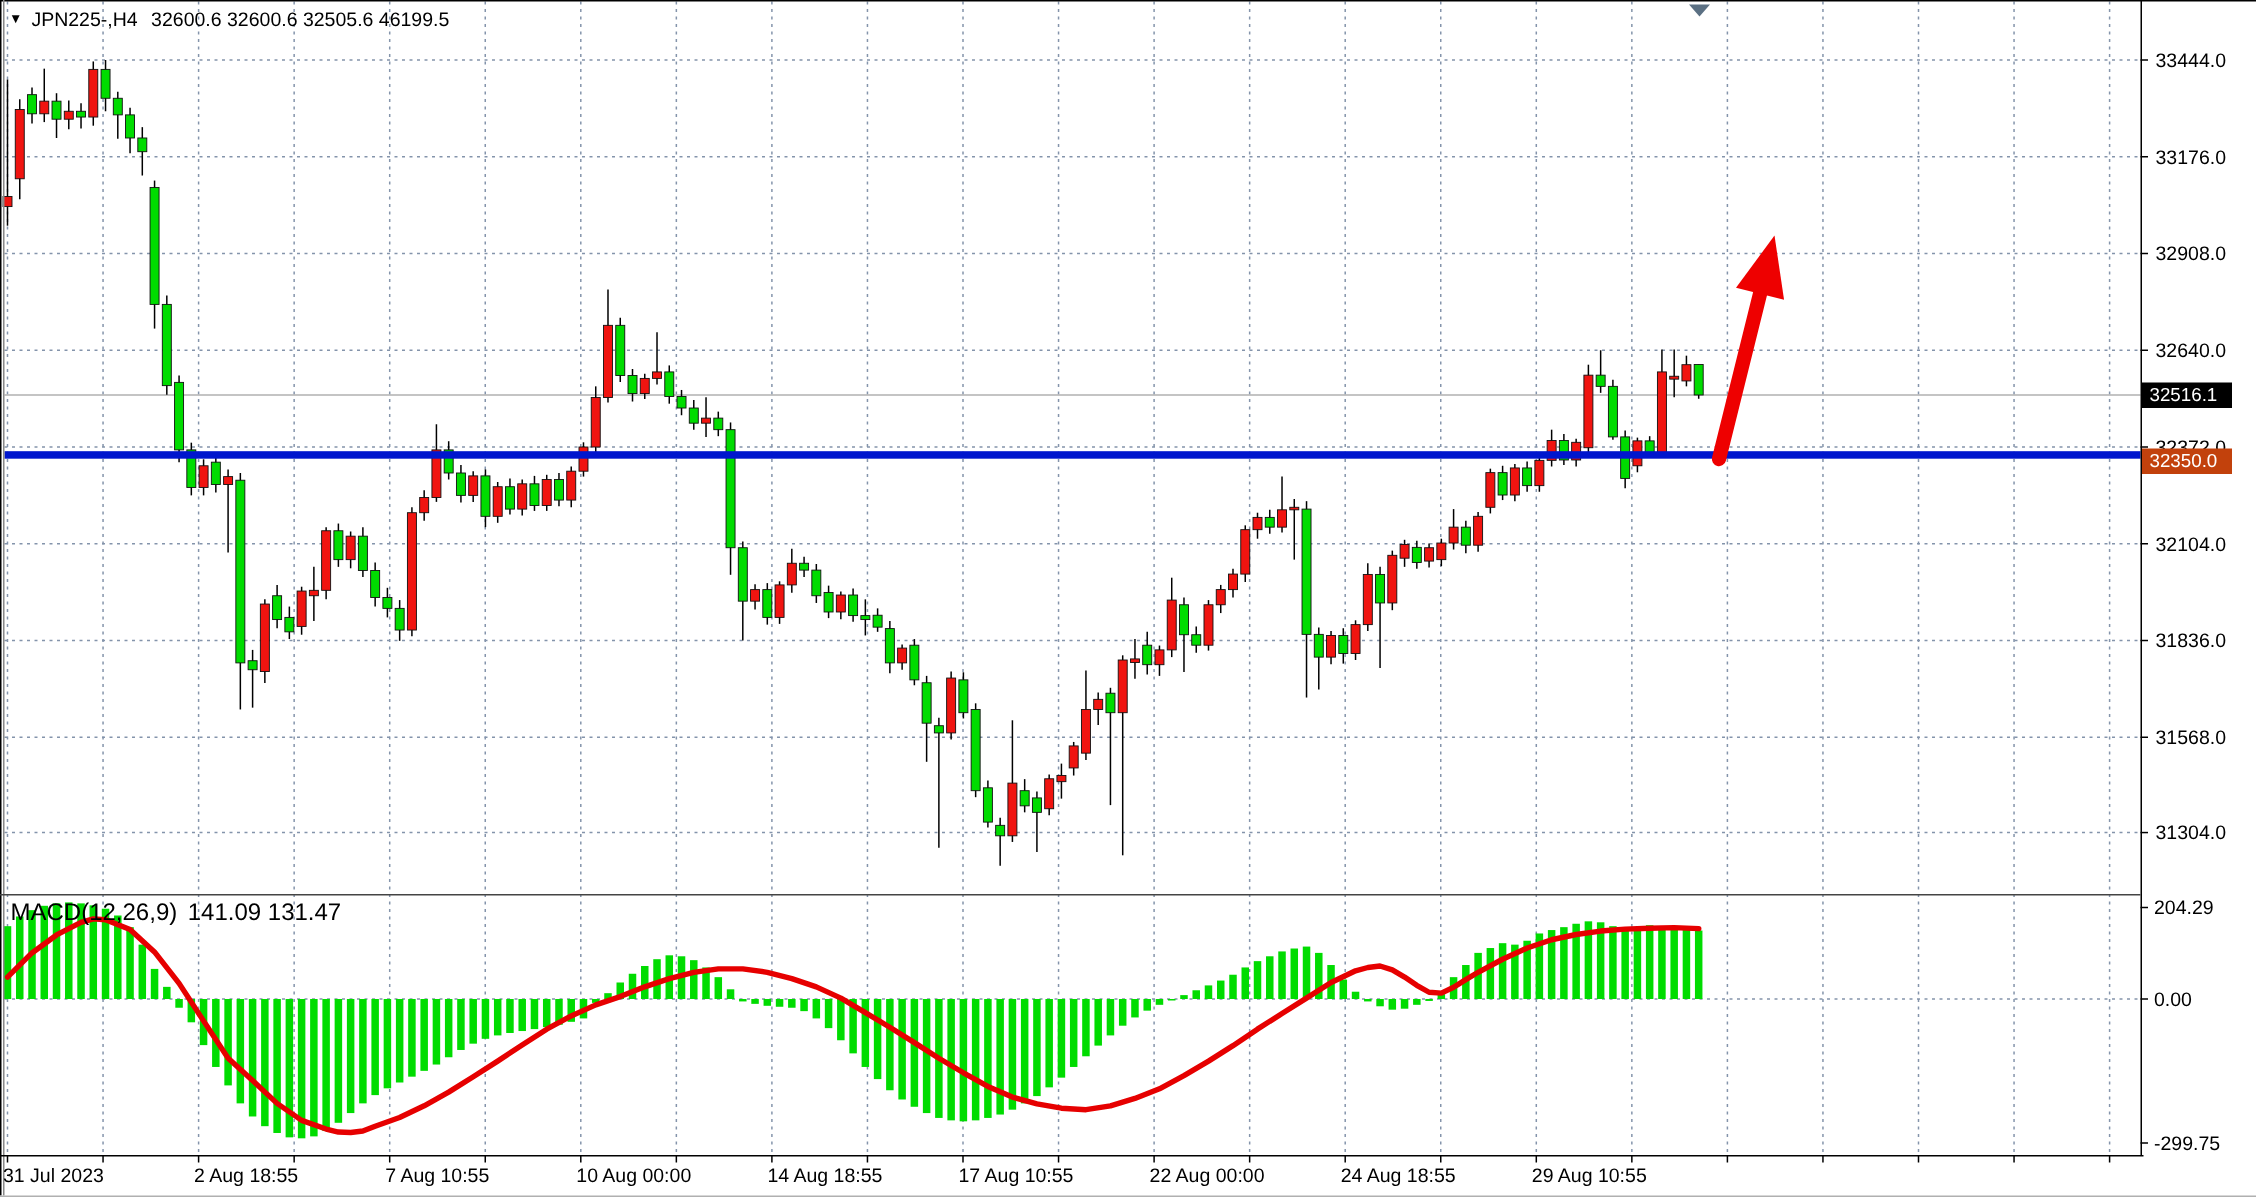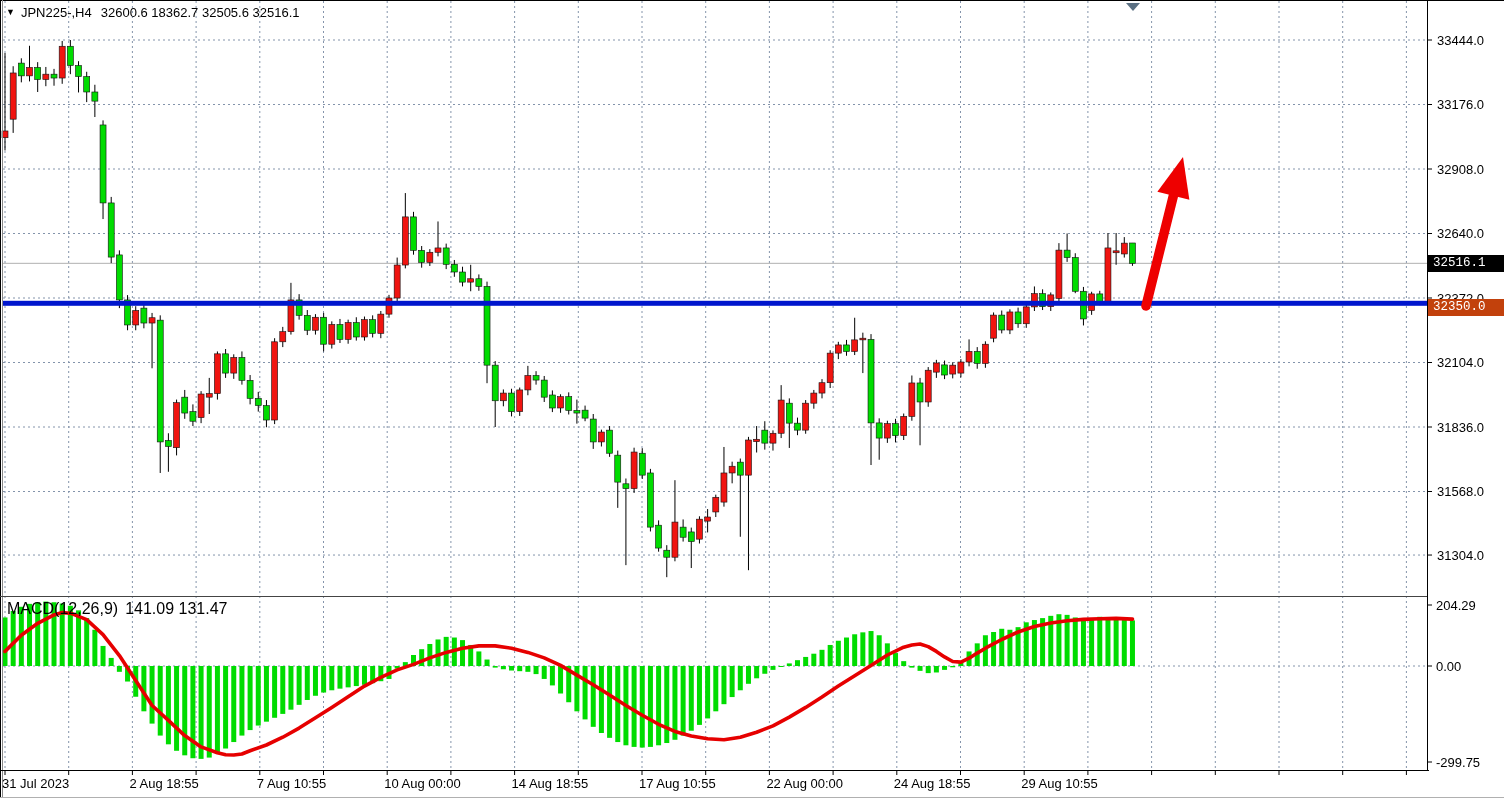--- a/index.html
+++ b/index.html
@@ -4,22 +4,22 @@
 <style>
   html,body{margin:0;padding:0;background:#fff;}
   .window{position:relative;width:1504px;height:801px;background:#fff;overflow:hidden;
           font-family:"Liberation Sans",sans-serif;}
   svg{position:absolute;left:0;top:0;}
   .title-row{position:absolute;left:6px;top:5px;color:#000;font-size:13px;white-space:nowrap;z-index:5;}
   .title-row .tri{font-size:9px;vertical-align:2px;margin-right:6px;}
   .title-row .ohlc{margin-left:9px;}
   .macd-label{position:absolute;left:7px;top:600px;color:#000;font-size:16px;white-space:nowrap;z-index:5;}
   .macd-label .vals{margin-left:7px;}
-  .badge{position:absolute;left:1428px;width:76px;height:17px;color:#fff;
-         font-size:12.5px;line-height:17px;padding-left:5px;box-sizing:border-box;z-index:6;font-family:Liberation Mono, monospace;}
+  .badge{position:absolute;left:1428px;width:60px;height:17px;color:#fff;
+         font-size:12.5px;line-height:17px;padding-left:5px;box-sizing:border-box;z-index:6;}
 </style>
 </head>
 <body>
 
 <div class="window">
   <svg id="cv" width="1504" height="801" viewBox="0 0 1504 801">
       <g>
         <line stroke="#8494ab" stroke-width="1" stroke-dasharray="2 3" x1="5" y1="1" x2="5" y2="769"></line>
         <line stroke="#8494ab" stroke-width="1" stroke-dasharray="2 3" x1="68.7" y1="1" x2="68.7" y2="769"></line>
         <line stroke="#8494ab" stroke-width="1" stroke-dasharray="2 3" x1="132.4" y1="1" x2="132.4" y2="769"></line>
@@ -548,21 +548,21 @@
         <line x1="1151.6000000000001" y1="770" x2="1151.6000000000001" y2="775" stroke="#000000"></line>
         <line x1="1215.3" y1="770" x2="1215.3" y2="775" stroke="#000000"></line>
         <line x1="1279" y1="770" x2="1279" y2="775" stroke="#000000"></line>
         <line x1="1342.7" y1="770" x2="1342.7" y2="775" stroke="#000000"></line>
         <line x1="1406.4" y1="770" x2="1406.4" y2="775" stroke="#000000"></line>
       </g>
       <polygon points="1126,3 1140,3 1133,11" fill="#5b7083"></polygon>
     </svg>
 
   <div class="title-row">
-    <span class="tri">▼</span><span>JPN225-,H4</span><span class="ohlc">32600.6 18362.7 32505.6 32516.1</span>
+    <span class="tri">▼</span><span>JPN225-,H4</span><span class="ohlc">32600.6 32600.6 32505.6 46199.5</span>
   </div>
 
   <div class="macd-label">
     <span>MACD(12,26,9)</span><span class="vals">141.09 131.47</span>
   </div>
 
   <div class="badge" id="badge-cur" style="background: rgb(0, 0, 0); top: 254.821px;">32516.1</div>
   <div class="badge" id="badge-hl" style="background: #c2410c; top: 298.797px;">32350.0</div>
 </div>
 

